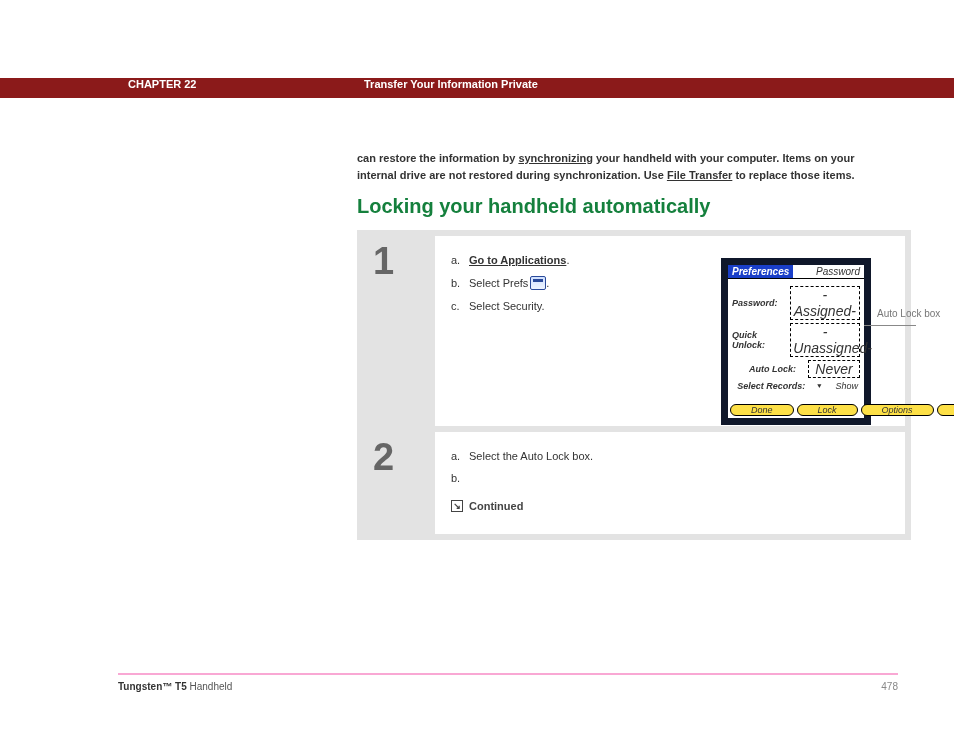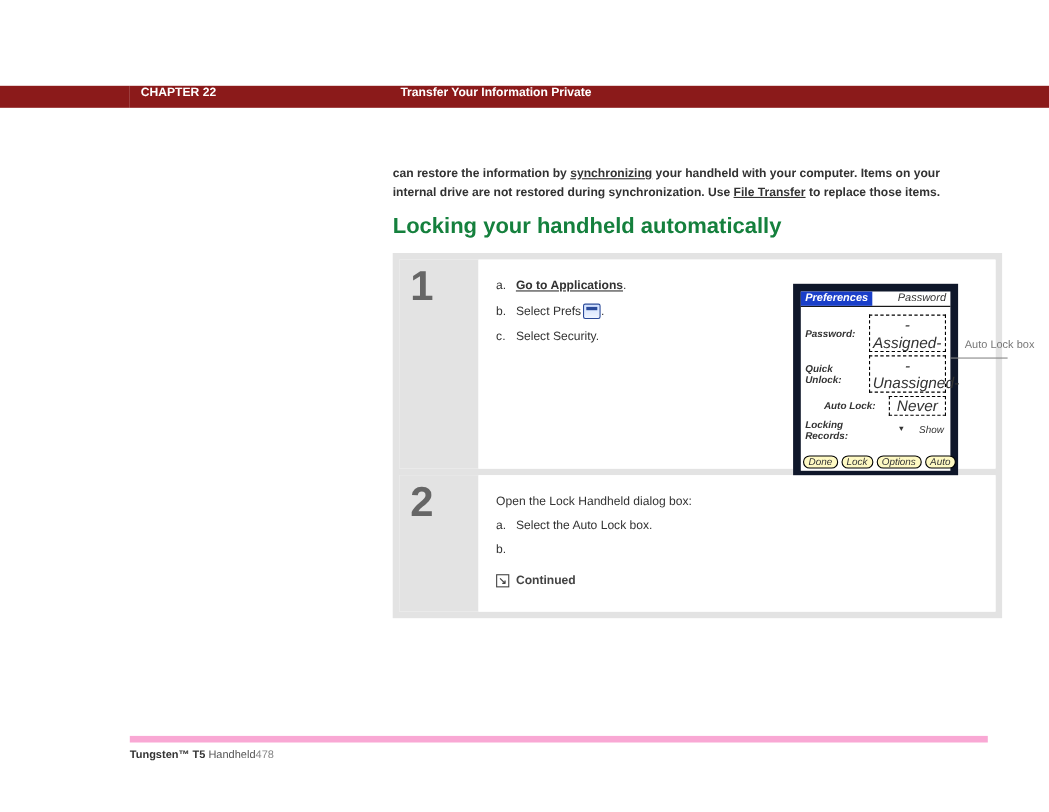--- a/index.html
+++ b/index.html
@@ -178,24 +178,24 @@
   .palm-line .tri { font-size:7px; }
   .palm-buttons {
     position:absolute;
     bottom:2px; left:2px; right:2px;
     display:flex;
     gap:3px;
   }
   .palm-btn {
     border:1px solid #000;
     border-radius:6px;
-    padding:0 4px;
+    padding:0 20px;
     font-family:Arial,sans-serif;
     font-size:9px;
-    background:#fef9c3;
+    background:#fde047;
   }
   .palm-shot-wrap{position:relative;}
   .callout-line {
     position:absolute;
     top: 60px;
     right: -52px;
     width: 52px;
     border-top:1px solid #888;
   }
   .callout-text {
@@ -204,24 +204,24 @@
     right: -170px;
     width: 80px;
     font-size:10px;
     color:#777;
   }
   .footer {
     position:absolute;
     left:118px;
     right:56px;
     bottom:46px;
-    border-top:6px solid #f9a8d4;
+    border-top:2px solid #f9a8d4;
     padding-top:6px;
     display:flex;
-    justify-content:flex-start;
+    justify-content:space-between;
     font-size:10px;
     color:#555;
   }
   .footer .prod { }
   .footer .prod b { font-weight:bold; color:#333; }
   .footer .page { color:#888; }
   .screenshot-zone{
     position: relative;
     float: right;
     width: 160px;
@@ -266,21 +266,21 @@
               </div>
               <div class="palm-line">
                 <span class="lbl">Quick Unlock:</span>
                 <span class="val">-Unassigned-</span>
               </div>
               <div class="palm-line">
                 <span class="lbl">Auto Lock:</span>
                 <span class="val">Never</span>
               </div>
               <div class="palm-line">
-                <span class="lbl">Locking Records:</span>
+                <span class="lbl">Select Records:</span>
                 <span class="tri">▼</span>
                 <span class="val-plain">Show</span>
               </div>
             </div>
             <div class="palm-buttons">
               <span class="palm-btn">Done</span>
               <span class="palm-btn">Lock</span>
               <span class="palm-btn">Options</span>
               <span class="palm-btn">Auto</span>
             </div>
@@ -305,21 +305,20 @@
             <span class="letter">c.</span>
             <span>Select Security.</span>
           </li>
         </ul>
       </div>
     </div>
 
     <div class="step-row">
       <div class="step-num-cell">2</div>
       <div class="step-body">
-        <p>Open the Lock Handheld dialog box:</p>
         <ul class="sub-list">
           <li>
             <span class="letter">a.</span>
             <span>Select the Auto Lock box.</span>
           </li>
           <li>
             <span class="letter">b.</span>
           </li>
         </ul>
         <div class="continued">

